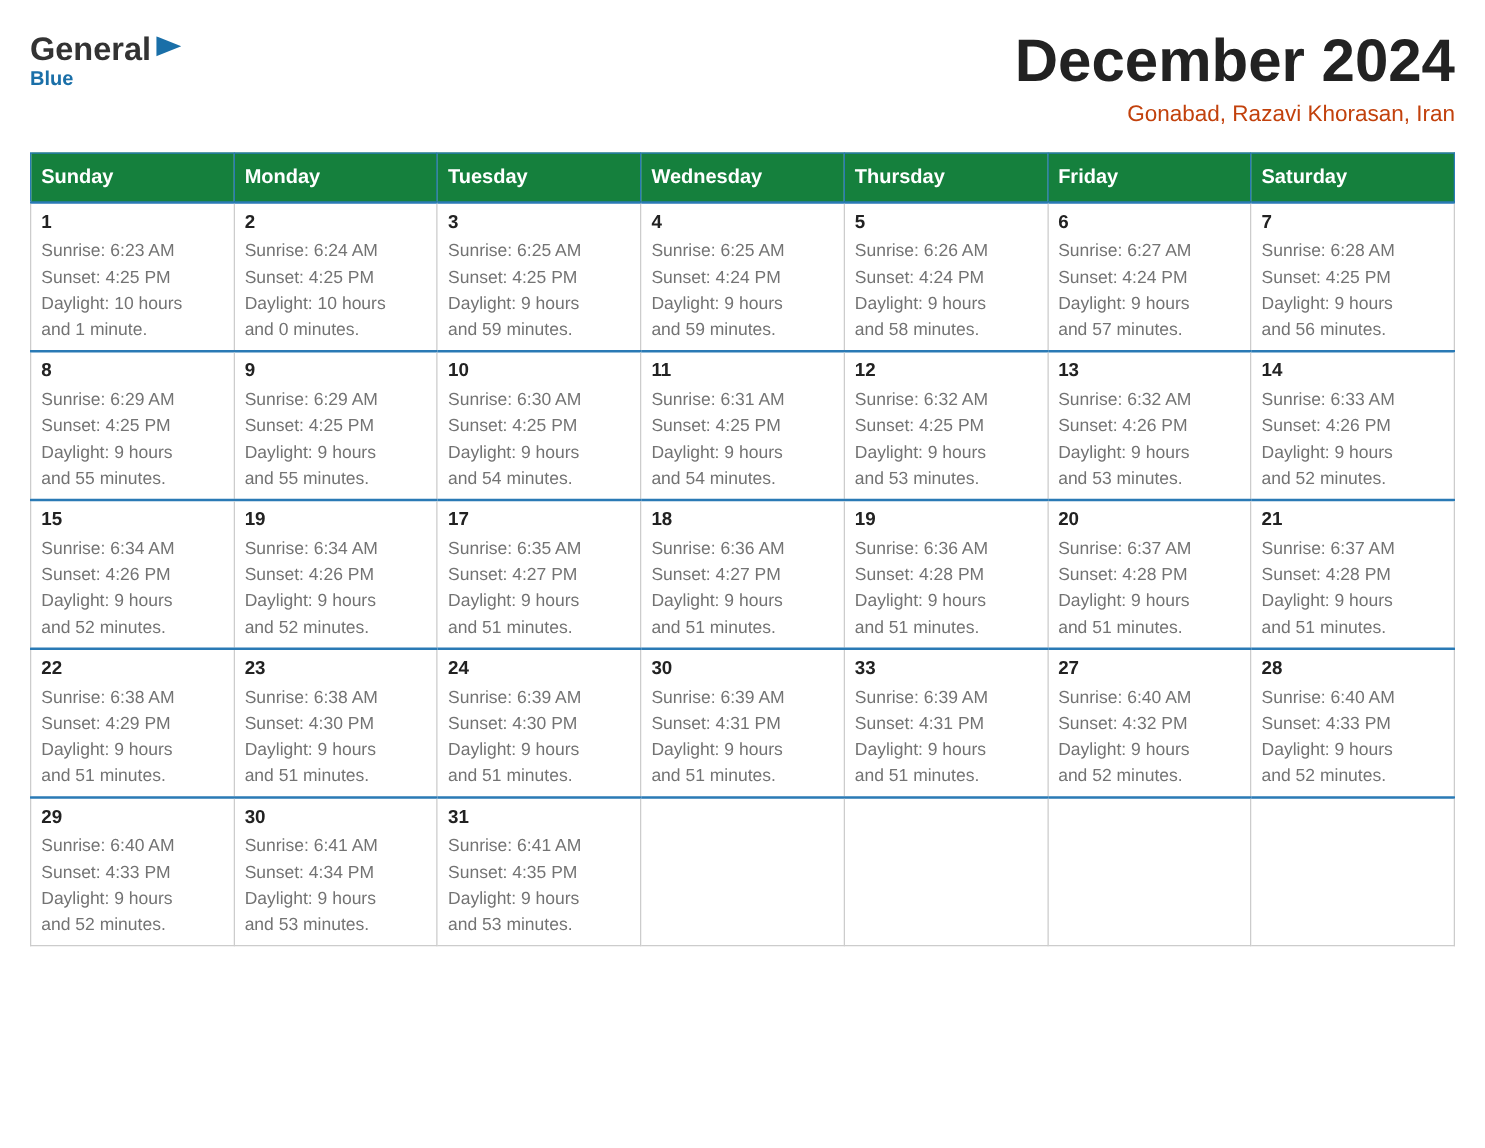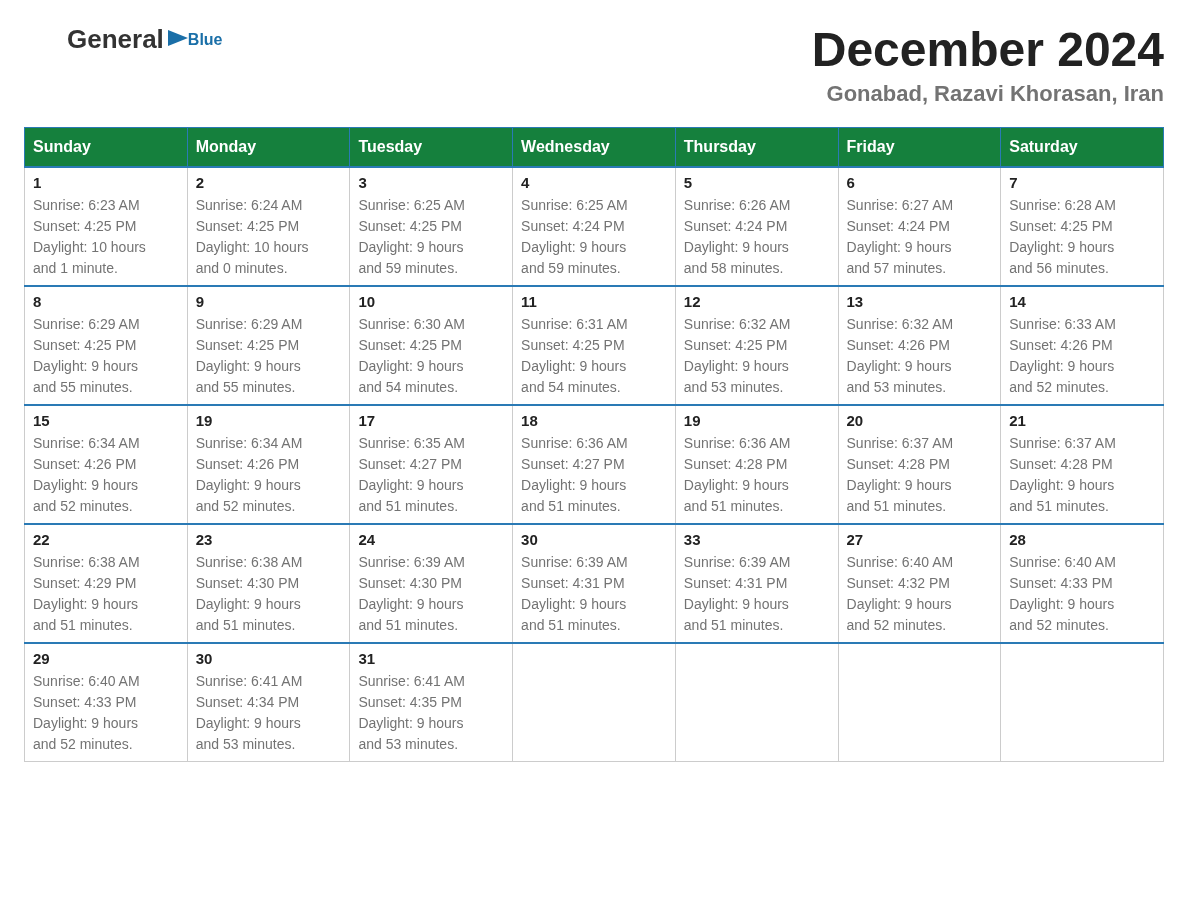--- a/index.html
+++ b/index.html
@@ -25,40 +25,38 @@
       font-weight: bold;
       color: #333;
     }
     .logo-text-blue {
       font-size: 16px;
       font-weight: bold;
       color: #1a6fa8;
     }
     .logo-wrapper {
       display: flex;
-      flex-direction: row;
-      margin-left: 43px;
+      flex-direction: column;
     }
     .logo-line1 { display: flex; align-items: center; }
     .logo-line2 { display: flex; align-items: center; }
     .title-block {
       text-align: right;
     }
     .month-title {
       font-size: 48px;
       font-weight: bold;
       color: #222;
       line-height: 1.1;
       text-align: center;
     }
     .location-title {
-      font-size: 22px;
-      color: #737373;
+      font-size: 18px;
+      color: #c2410c;
       margin-top: 4px;
-      font-weight: bold;
     }
     .calendar-table {
       width: 100%;
       border-collapse: collapse;
       table-layout: fixed;
     }
     .calendar-table th {
       background-color: #15803d;
       color: #ffffff;
       font-size: 16px;

